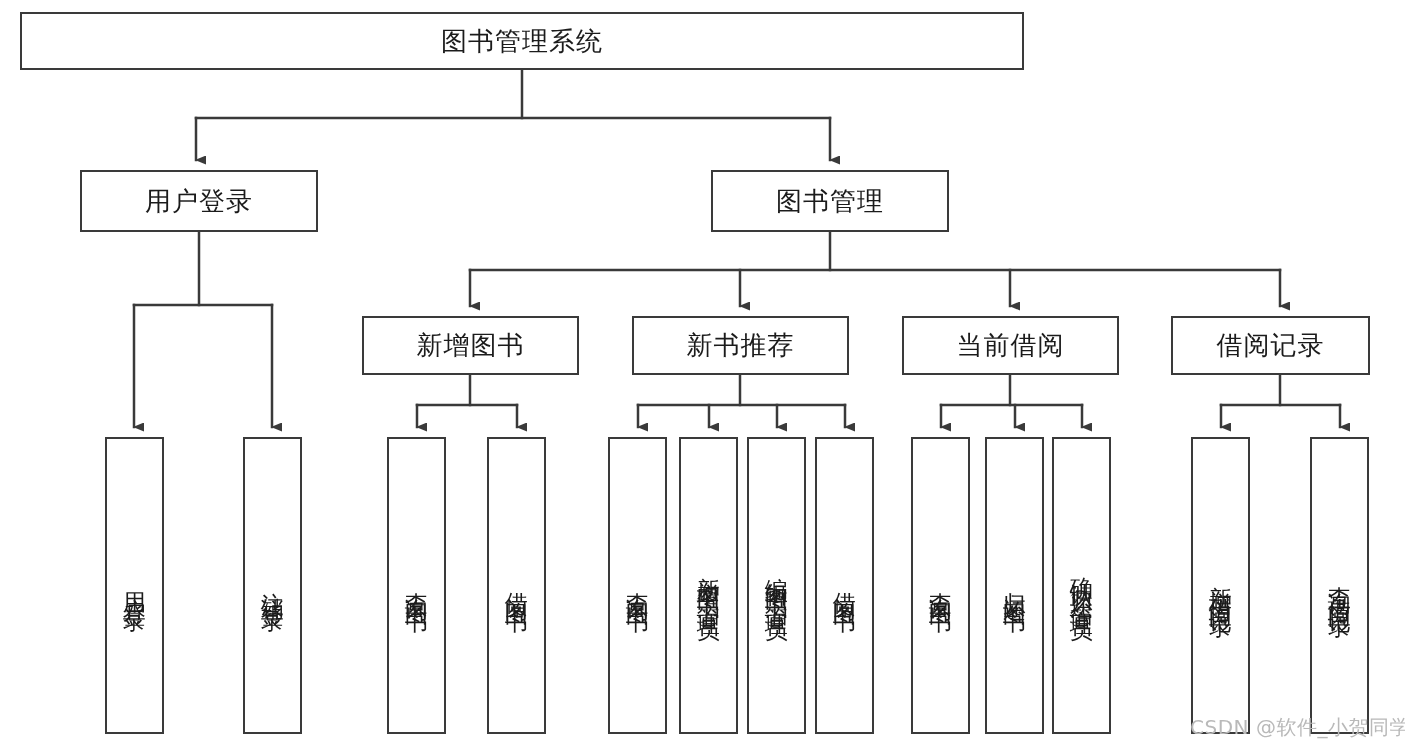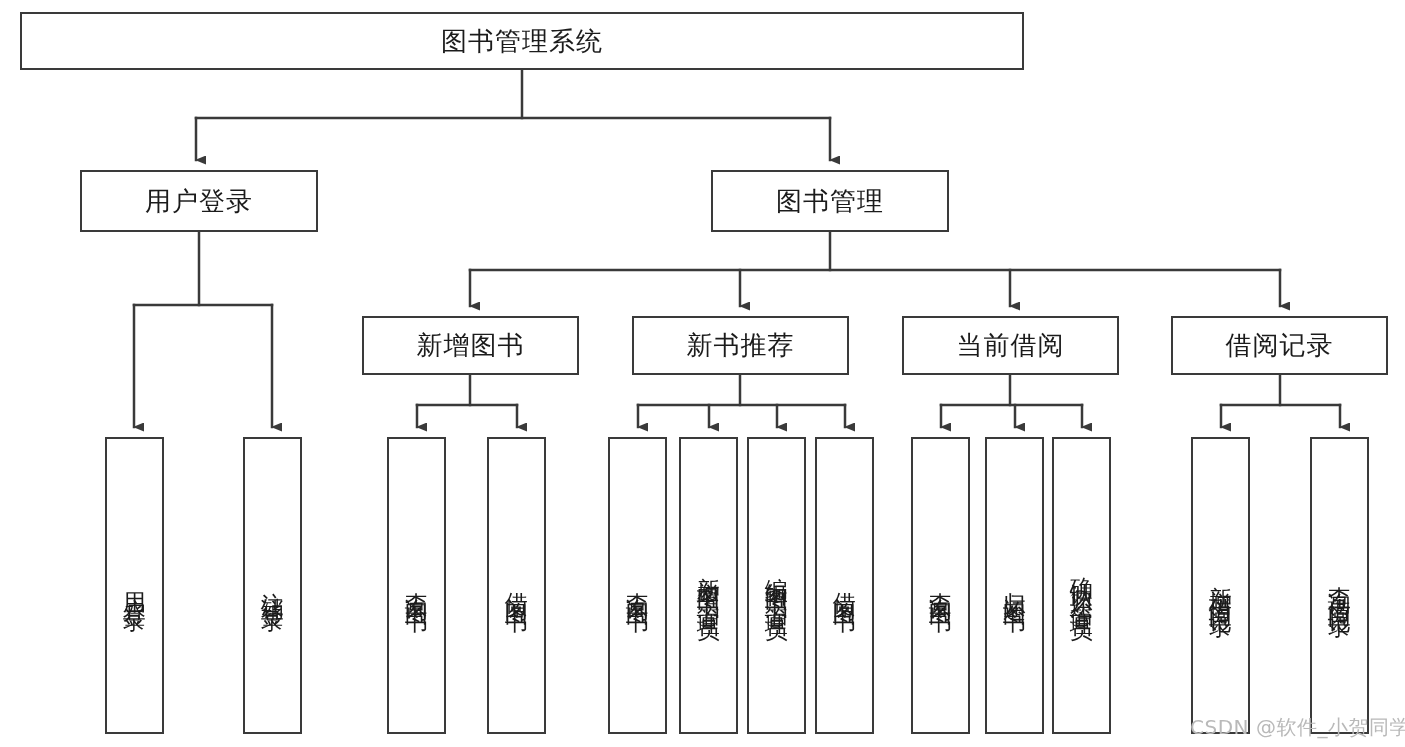--- a/index.html
+++ b/index.html
@@ -145,21 +145,21 @@
 
   <div class="node-box" style="left:362px; top:316px; width:217px; height:59px;">
     <span class="node-label-h">新增图书</span>
   </div>
   <div class="node-box" style="left:632px; top:316px; width:217px; height:59px;">
     <span class="node-label-h">新书推荐</span>
   </div>
   <div class="node-box" style="left:902px; top:316px; width:217px; height:59px;align-items:center;">
     <span class="node-label-h">当前借阅</span>
   </div>
-  <div class="node-box" style="left:1171px; top:316px; width:217px; height:59px;">
+  <div class="node-box" style="left:1171px; top:316px; width:199px; height:59px;">
     <span class="node-label-h">借阅记录</span>
   </div>
 
   <div class="node-box" style="left:105px; top:437px; width:59px; height:297px;">
     <span class="node-label-v">用户登录</span>
   </div>
   <div class="node-box" style="left:243px; top:437px; width:59px; height:297px;">
     <span class="node-label-v">注销登录</span>
   </div>
   <div class="node-box" style="left:387px; top:437px; width:59px; height:297px;">

